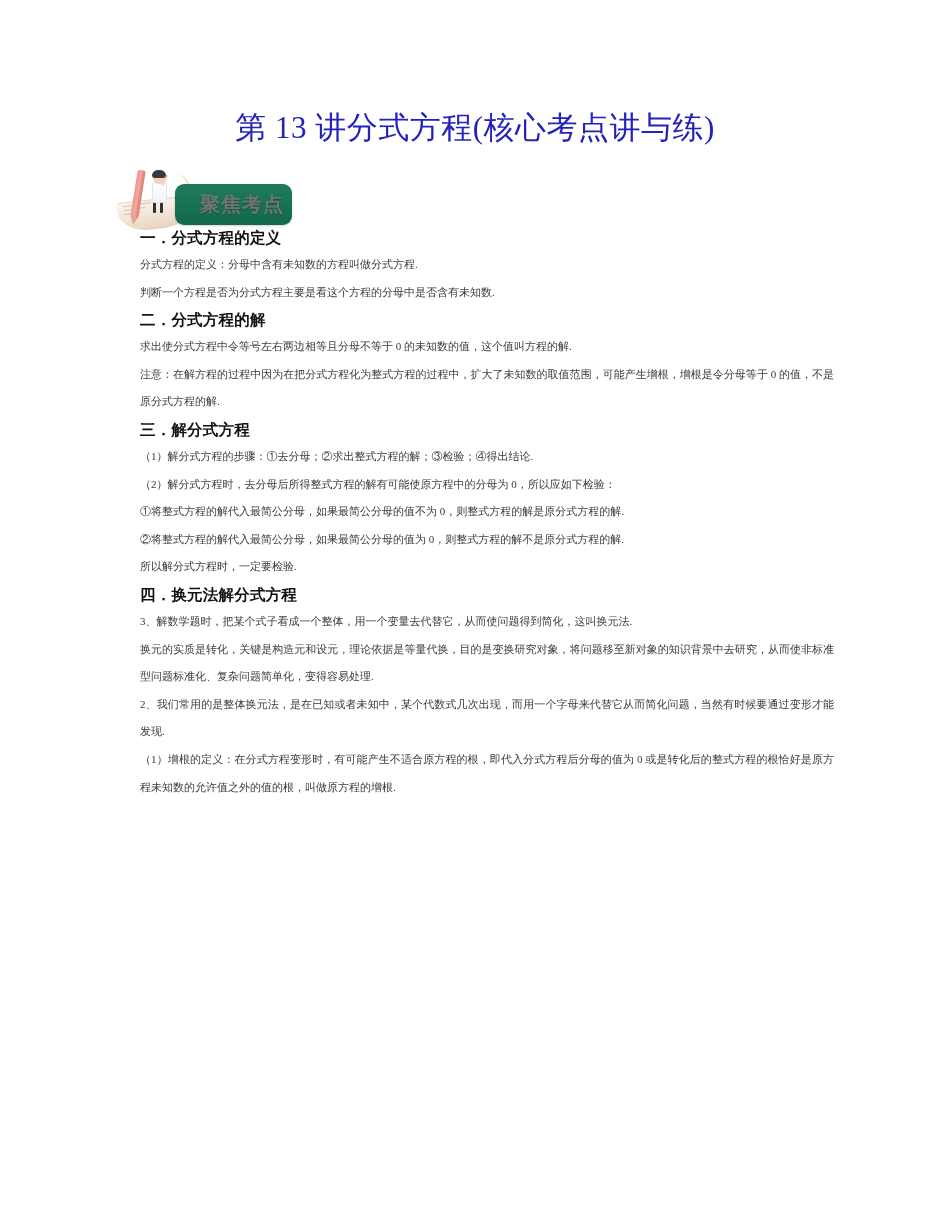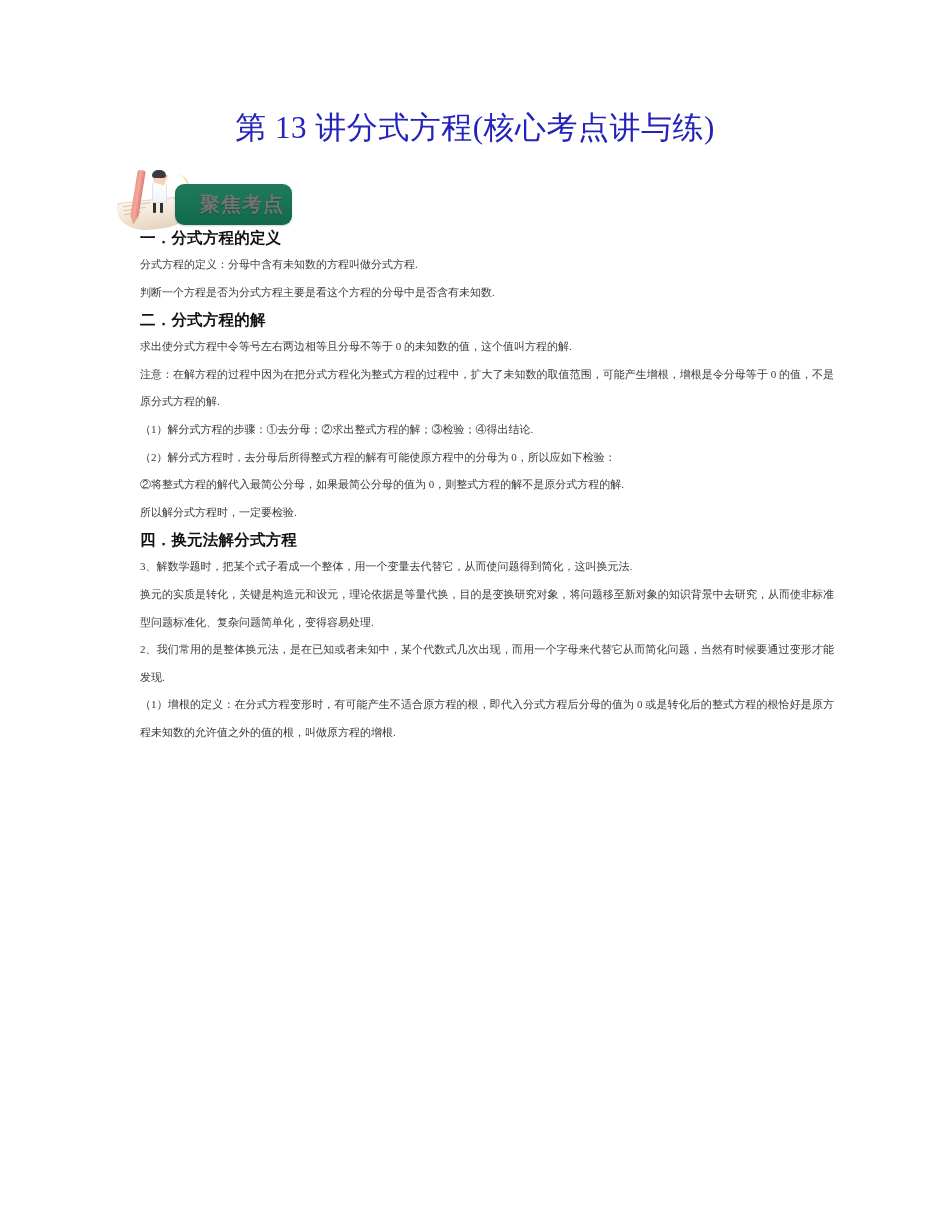--- a/index.html
+++ b/index.html
@@ -266,22 +266,24 @@
       <p class="p-body">判断一个方程是否为分式方程主要是看这个方程的分母中是否含有未知数.</p>
     </div>
 
     <div>
       <p class="h-sec">二．分式方程的解</p>
       <p class="p-body">求出使分式方程中令等号左右两边相等且分母不等于 0 的未知数的值，这个值叫方程的解.</p>
       <p class="p-body">注意：在解方程的过程中因为在把分式方程化为整式方程的过程中，扩大了未知数的取值范围，可能产生增根，增根是令分母等于 0 的值，不是原分式方程的解.</p>
     </div>
 
     <div>
+      <p class="h-sec">三．解分式方程</p>
       <p class="p-body indent">（1）解分式方程的步骤：①去分母；②求出整式方程的解；③检验；④得出结论.</p>
       <p class="p-body indent">（2）解分式方程时，去分母后所得整式方程的解有可能使原方程中的分母为 0，所以应如下检验：</p>
+      <p class="p-body">①将整式方程的解代入最简公分母，如果最简公分母的值不为 0，则整式方程的解是原分式方程的解.</p>
       <p class="p-body">②将整式方程的解代入最简公分母，如果最简公分母的值为 0，则整式方程的解不是原分式方程的解.</p>
       <p class="p-body">所以解分式方程时，一定要检验.</p>
     </div>
 
     <div>
       <p class="h-sec">四．换元法解分式方程</p>
       <p class="p-body">3、解数学题时，把某个式子看成一个整体，用一个变量去代替它，从而使问题得到简化，这叫换元法.</p>
       <p class="p-body">换元的实质是转化，关键是构造元和设元，理论依据是等量代换，目的是变换研究对象，将问题移至新对象的知识背景中去研究，从而使非标准型问题标准化、复杂问题简单化，变得容易处理.</p>
       <p class="p-body">2、我们常用的是整体换元法，是在已知或者未知中，某个代数式几次出现，而用一个字母来代替它从而简化问题，当然有时候要通过变形才能发现.</p>
     </div>

